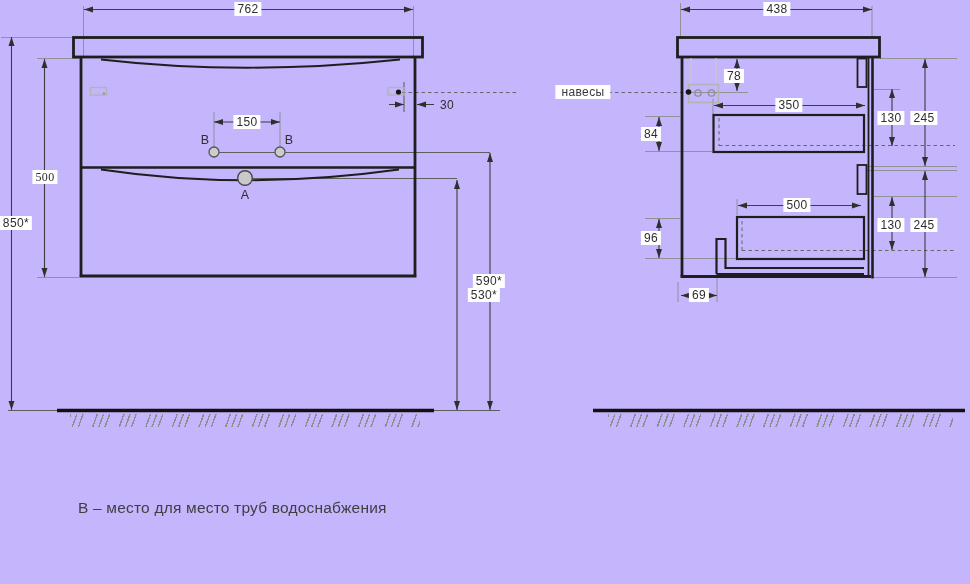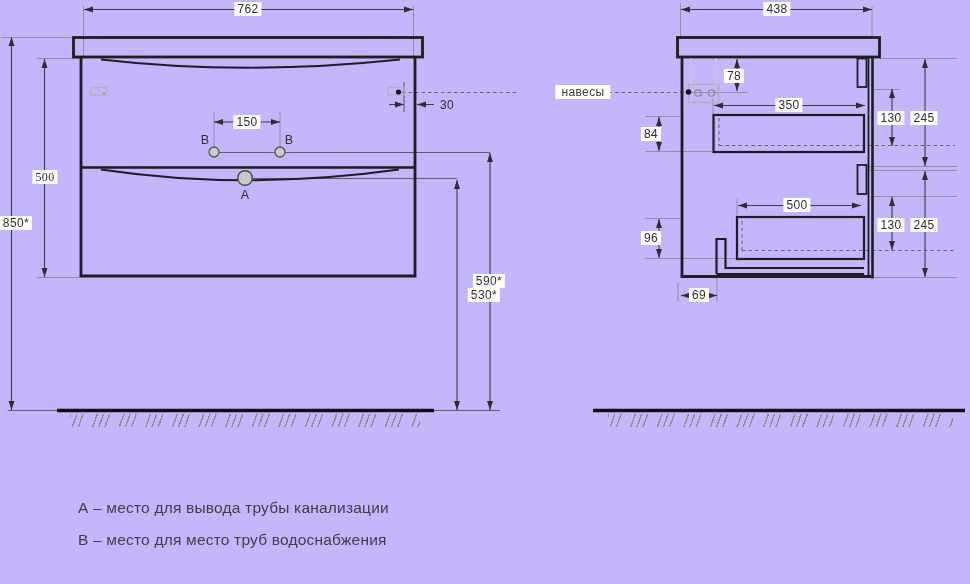--- a/index.html
+++ b/index.html
@@ -160,17 +160,16 @@
   <div class="dim" style="left:651px;top:134px;">84</div>
   <div class="dim" style="left:891px;top:118px;">130</div>
   <div class="dim" style="left:924px;top:118px;">245</div>
   <div class="dim" style="left:797px;top:205px;">500</div>
   <div class="dim" style="left:651px;top:238px;">96</div>
   <div class="dim" style="left:891px;top:225px;">130</div>
   <div class="dim" style="left:924px;top:225px;">245</div>
   <div class="dim" style="left:699px;top:295px;">69</div>
 
   <div class="notes">
-    <div>А – место для вывода трубы канализации</div>
     <div>В – место для место труб водоснабжения</div>
   </div>
 
 </div>
 
 </body></html>

